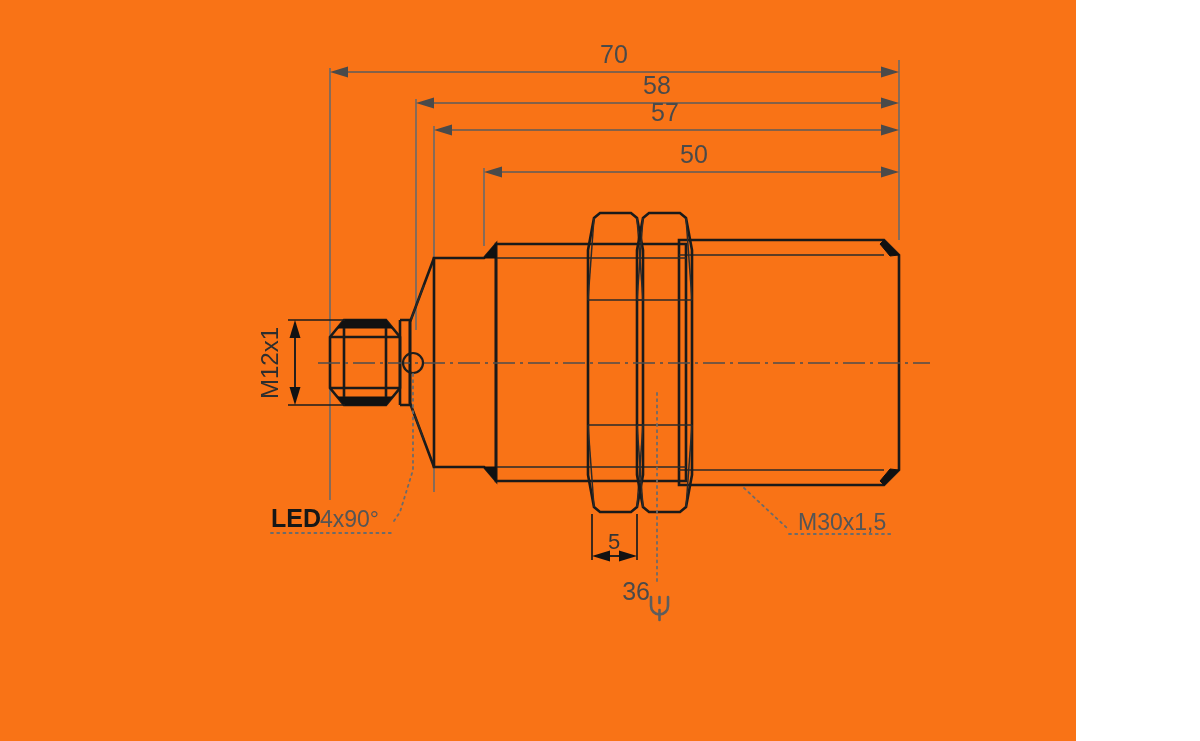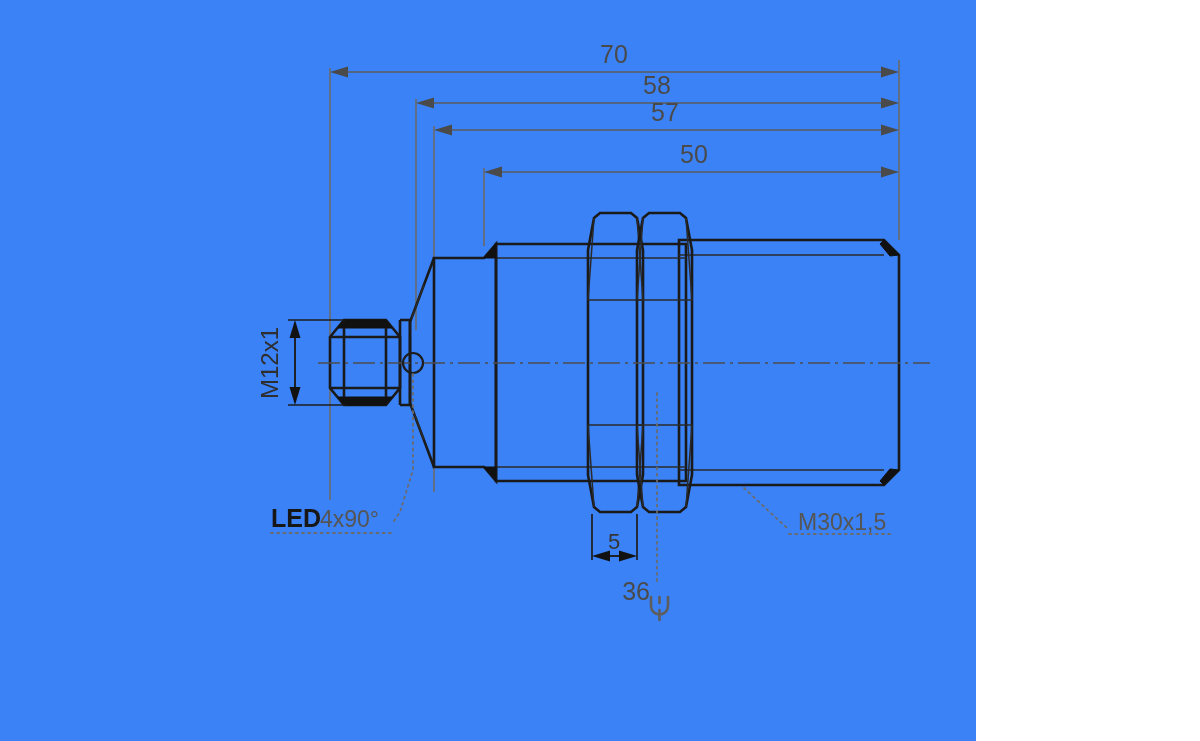--- a/index.html
+++ b/index.html
@@ -5,23 +5,23 @@
   html, body {
     margin: 0;
     padding: 0;
     background: #ffffff;
   }
   body {
     font-family: "Liberation Sans", sans-serif;
   }
   #drawing-root {
     position: relative;
-    width: 976px;
+    width: 1076px;
     height: 741px;
-    background: #3b82f6;
+    background: #f97316;
     overflow: hidden;
   }
   svg#tech-drawing {
     display: block;
     width: 1200px;
     height: 741px;
   }
   .outline {
     fill: none;
     stroke: #1a1a1a;

